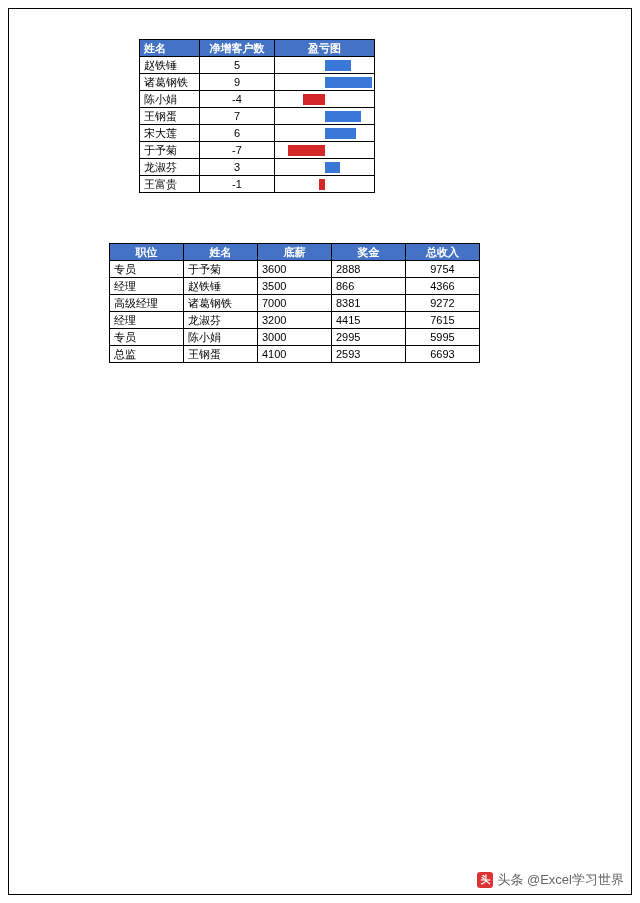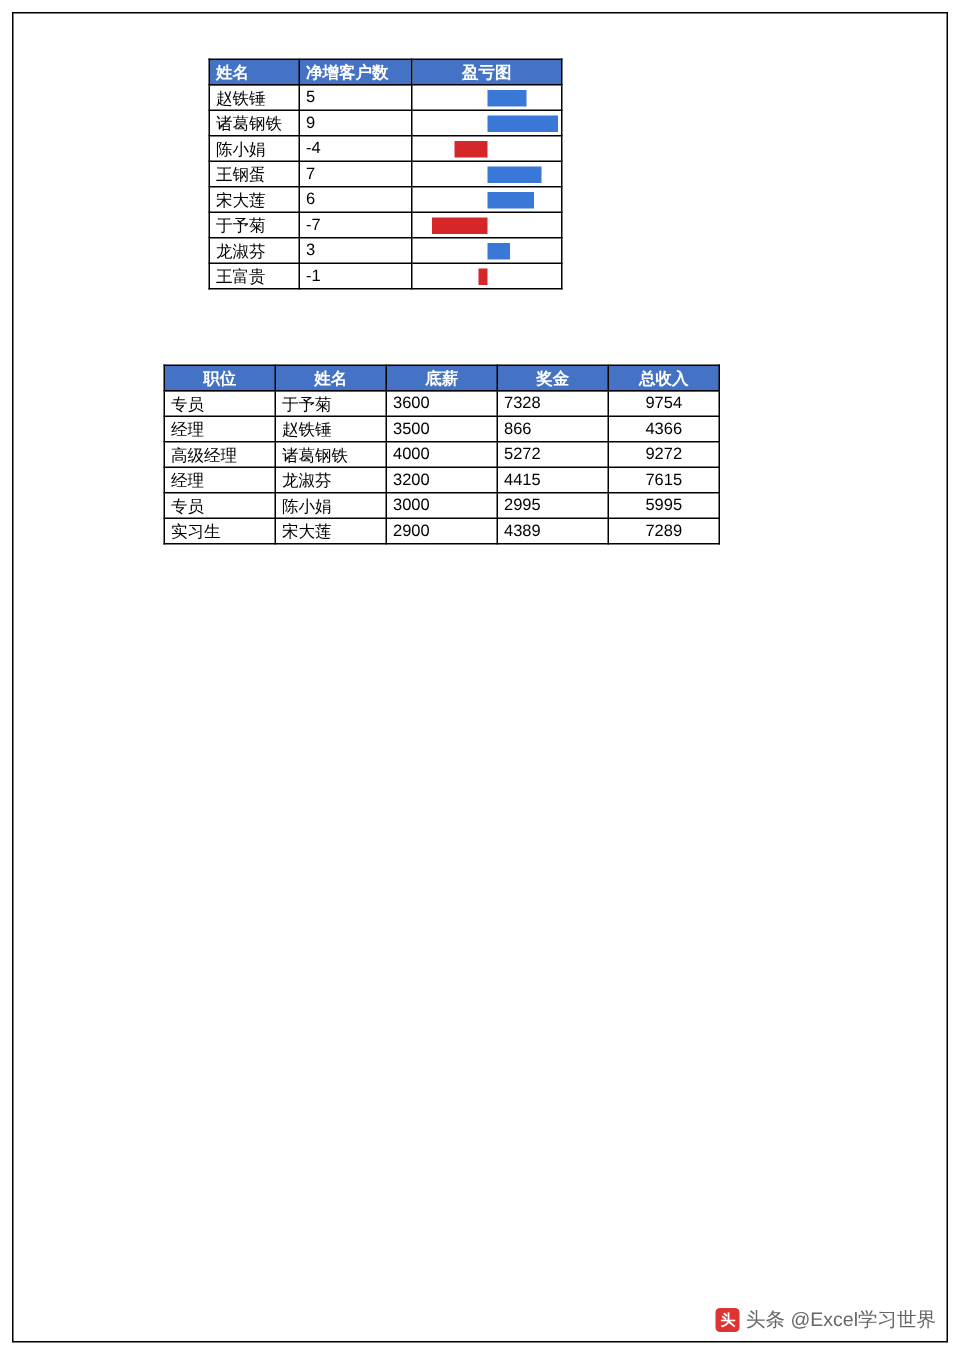--- a/index.html
+++ b/index.html
@@ -30,21 +30,21 @@
       height: 17px;
       padding: 0 4px;
       vertical-align: middle;
     }
     th {
       background: #4472c4;
       color: #fff;
       font-weight: bold;
     }
     .col-name { width: 60px; text-align: left; }
-    .col-val  { width: 75px; text-align: left; }
+    .col-val  { width: 75px; text-align: center; }
     .col-spark{ width: 100px; padding: 0; position: relative; }
     .spark {
       position: relative;
       width: 100%;
       height: 15px;
     }
     .spark .bar {
       position: absolute;
       top: 2px;
       height: 11px;
@@ -181,57 +181,57 @@
           <th>底薪</th>
           <th>奖金</th>
           <th>总收入</th>
         </tr>
       </thead>
       <tbody id="t2-body">
           <tr>
             <td class="left">专员</td>
             <td class="left">于予菊</td>
             <td class="center">3600</td>
-            <td class="center">7328</td>
+            <td class="center">2888</td>
             <td class="total">9754</td>
           </tr>
           <tr>
             <td class="left">经理</td>
             <td class="left">赵铁锤</td>
             <td class="center">3500</td>
             <td class="center">866</td>
             <td class="total">4366</td>
           </tr>
           <tr>
             <td class="left">高级经理</td>
             <td class="left">诸葛钢铁</td>
-            <td class="center">4000</td>
-            <td class="center">5272</td>
+            <td class="center">7000</td>
+            <td class="center">8381</td>
             <td class="total">9272</td>
           </tr>
           <tr>
             <td class="left">经理</td>
             <td class="left">龙淑芬</td>
             <td class="center">3200</td>
             <td class="center">4415</td>
             <td class="total">7615</td>
           </tr>
           <tr>
             <td class="left">专员</td>
             <td class="left">陈小娟</td>
             <td class="center">3000</td>
             <td class="center">2995</td>
             <td class="total">5995</td>
           </tr>
           <tr>
-            <td class="left">实习生</td>
-            <td class="left">宋大莲</td>
-            <td class="center">2900</td>
-            <td class="center">4389</td>
-            <td class="total">7289</td>
+            <td class="left">总监</td>
+            <td class="left">王钢蛋</td>
+            <td class="center">4100</td>
+            <td class="center">2593</td>
+            <td class="total">6693</td>
           </tr>
         </tbody>
     </table>
   </div>
 
 </div>
 
 <div class="watermark">
   <span class="wm-icon">头</span>
   <span>头条 @Excel学习世界</span>

